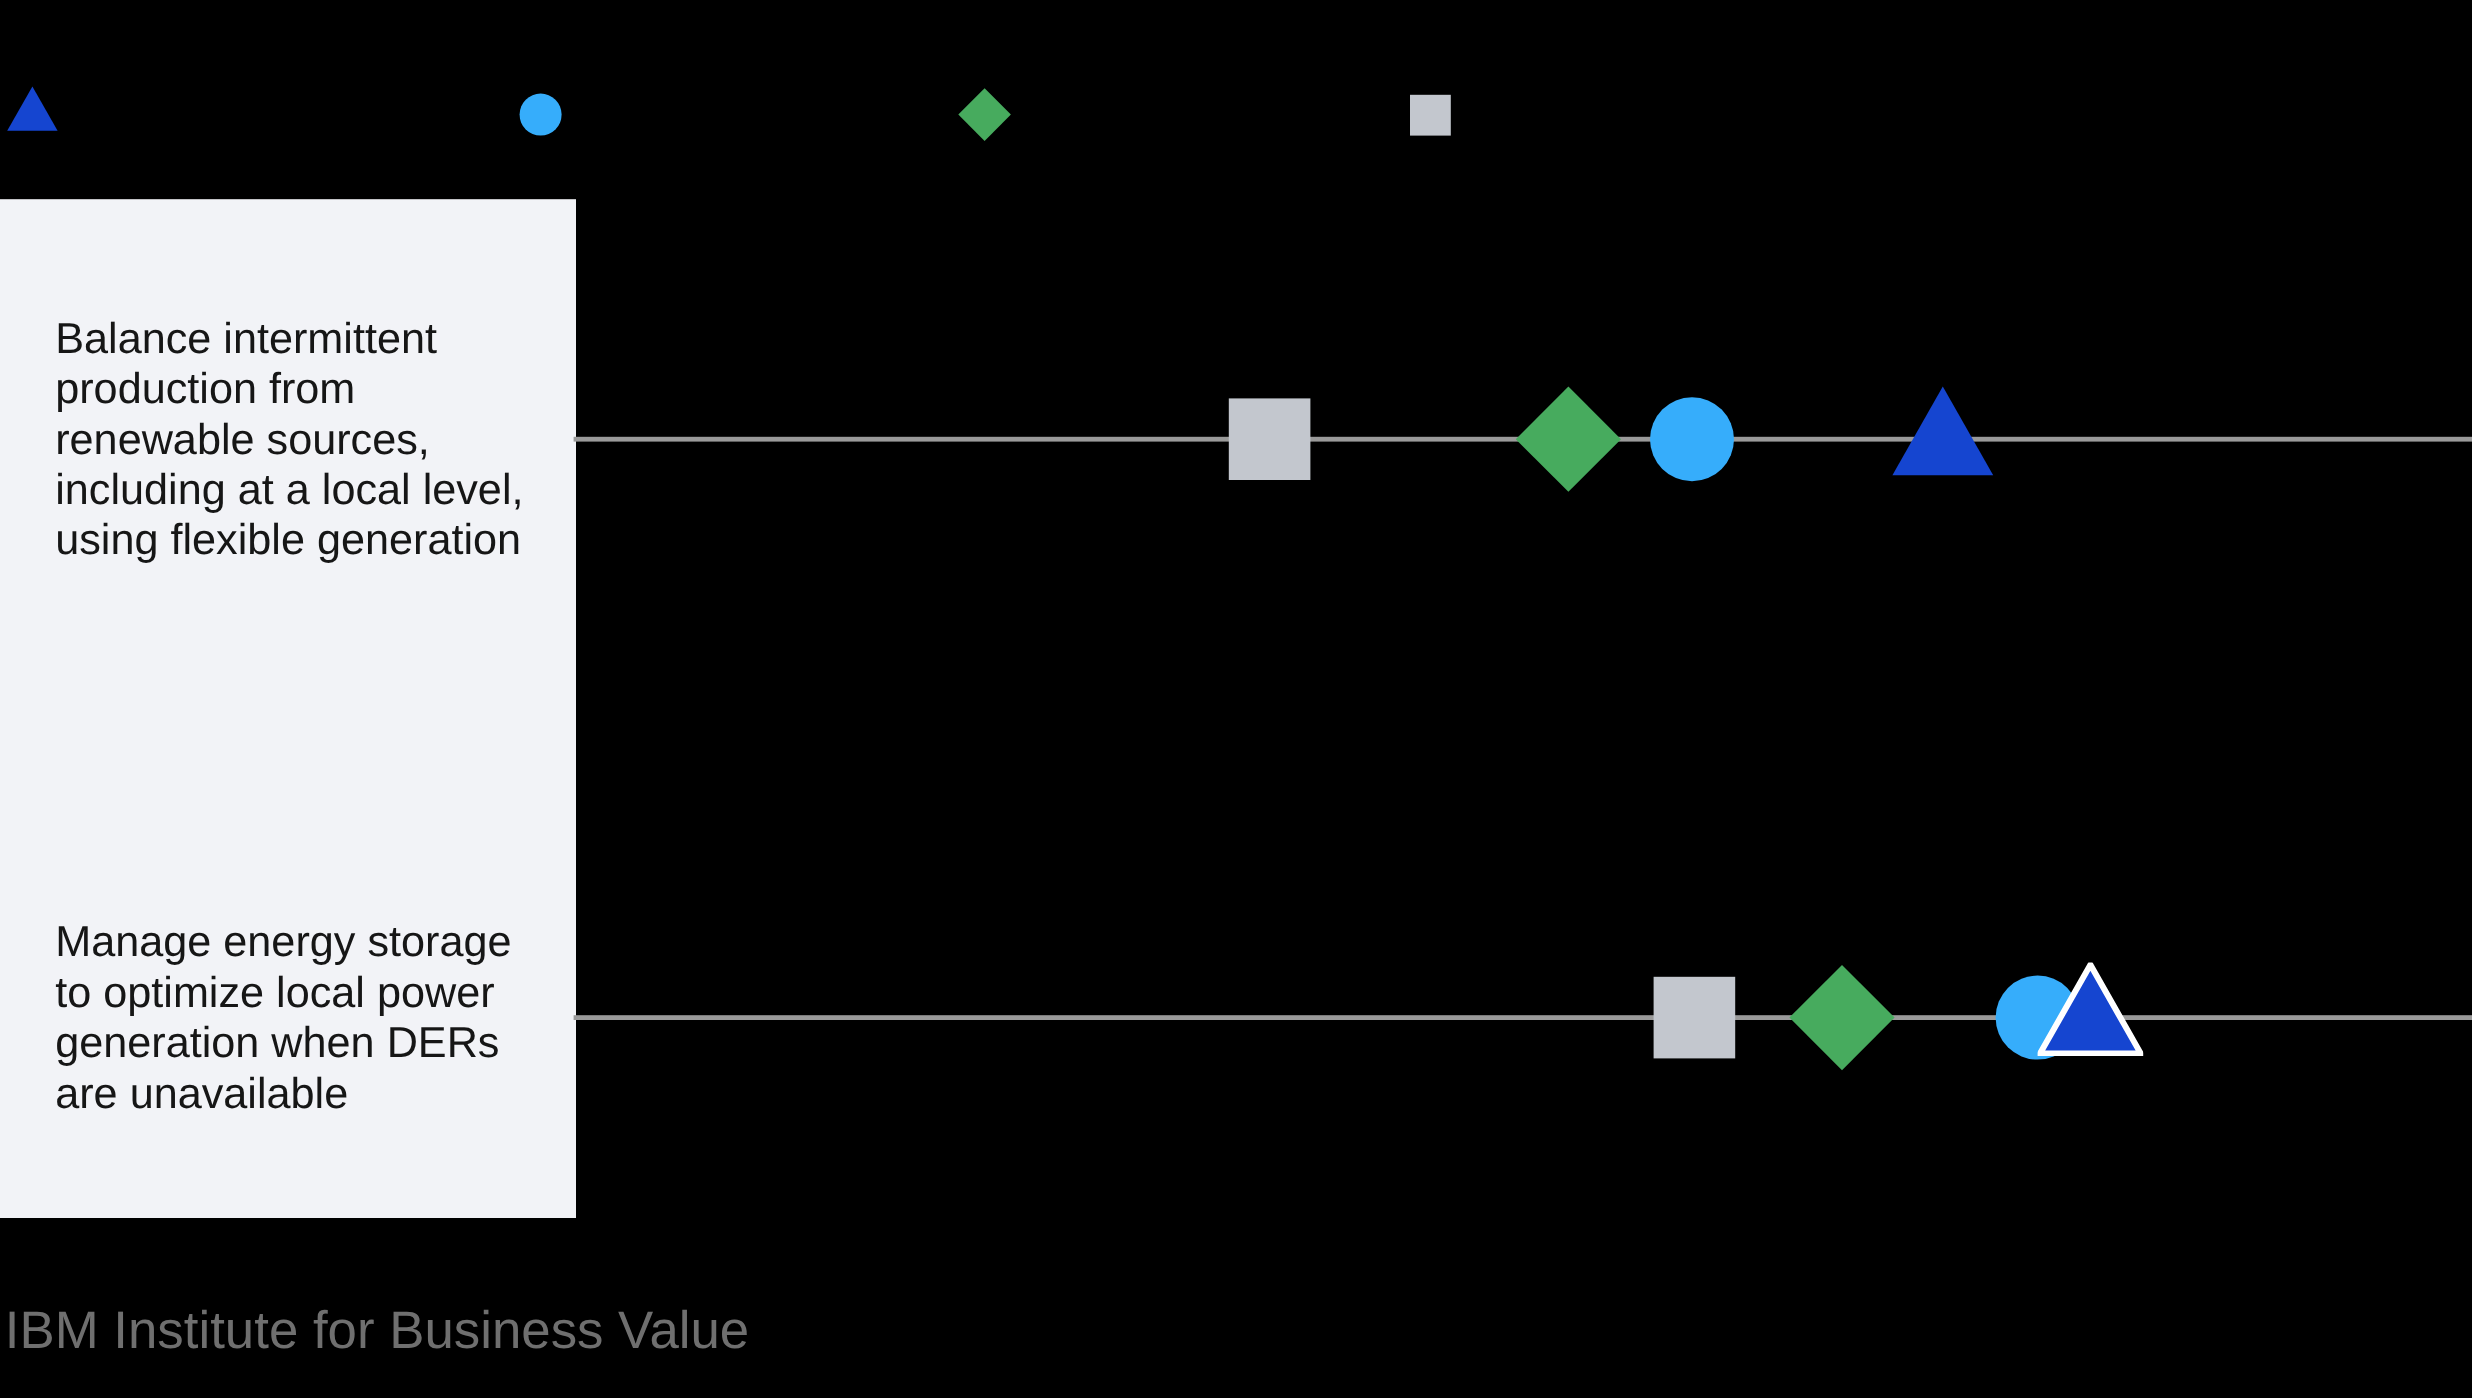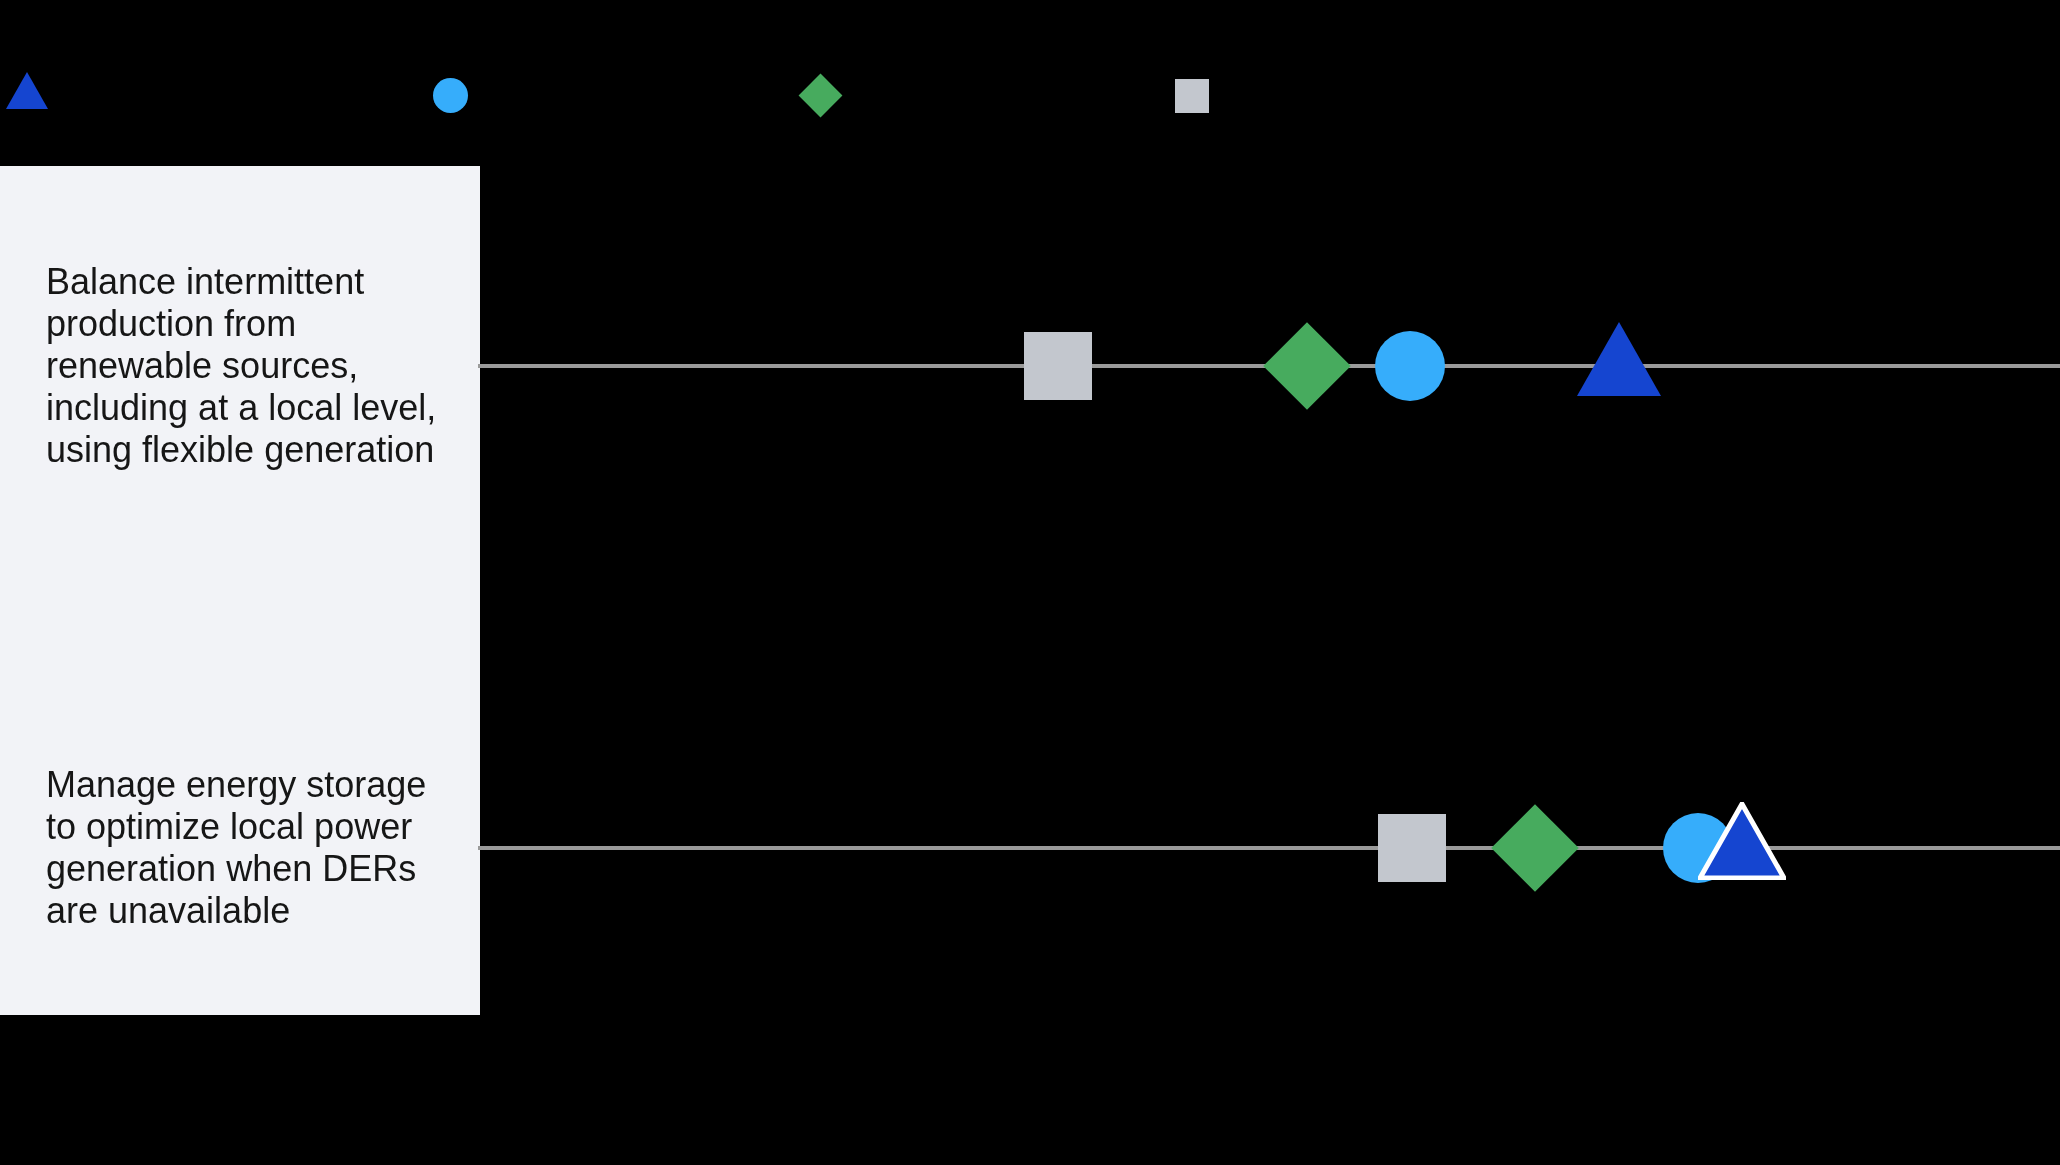--- a/index.html
+++ b/index.html
@@ -75,13 +75,14 @@
         <polygon points="44,2 86,76 2,76" fill="#1545d0"></polygon>
       </svg>
       <div class="row-line" style="left: 478px; top: 846px; width: 1582px; height: 4px; background: rgb(154, 154, 154);"></div>
       <div class="marker square" style="width: 68px; height: 68px; background: rgb(195, 199, 206); position: absolute; left: 1378px; top: 814px;"></div>
       <div class="marker diamond" style="width: 62px; height: 62px; background: rgb(71, 171, 94); position: absolute; left: 1504px; top: 817px;"></div>
       <div class="marker circle" style="width: 70px; height: 70px; background: rgb(54, 173, 251); position: absolute; left: 1663px; top: 813px;"></div>
       <svg viewBox="0 0 88 78" width="88" height="78" class="marker" style="position: absolute; left: 1698px; top: 802px;">
         <polygon points="44,2 86,76 2,76" fill="#1545d0" stroke="#ffffff" stroke-width="5"></polygon>
       </svg>
     </div>
+  <div class="footer" style="left: 4px; top: 1085px; color: rgb(111, 111, 111);">IBM Institute for Business Value</div>
 </div>
 
 </body></html>

